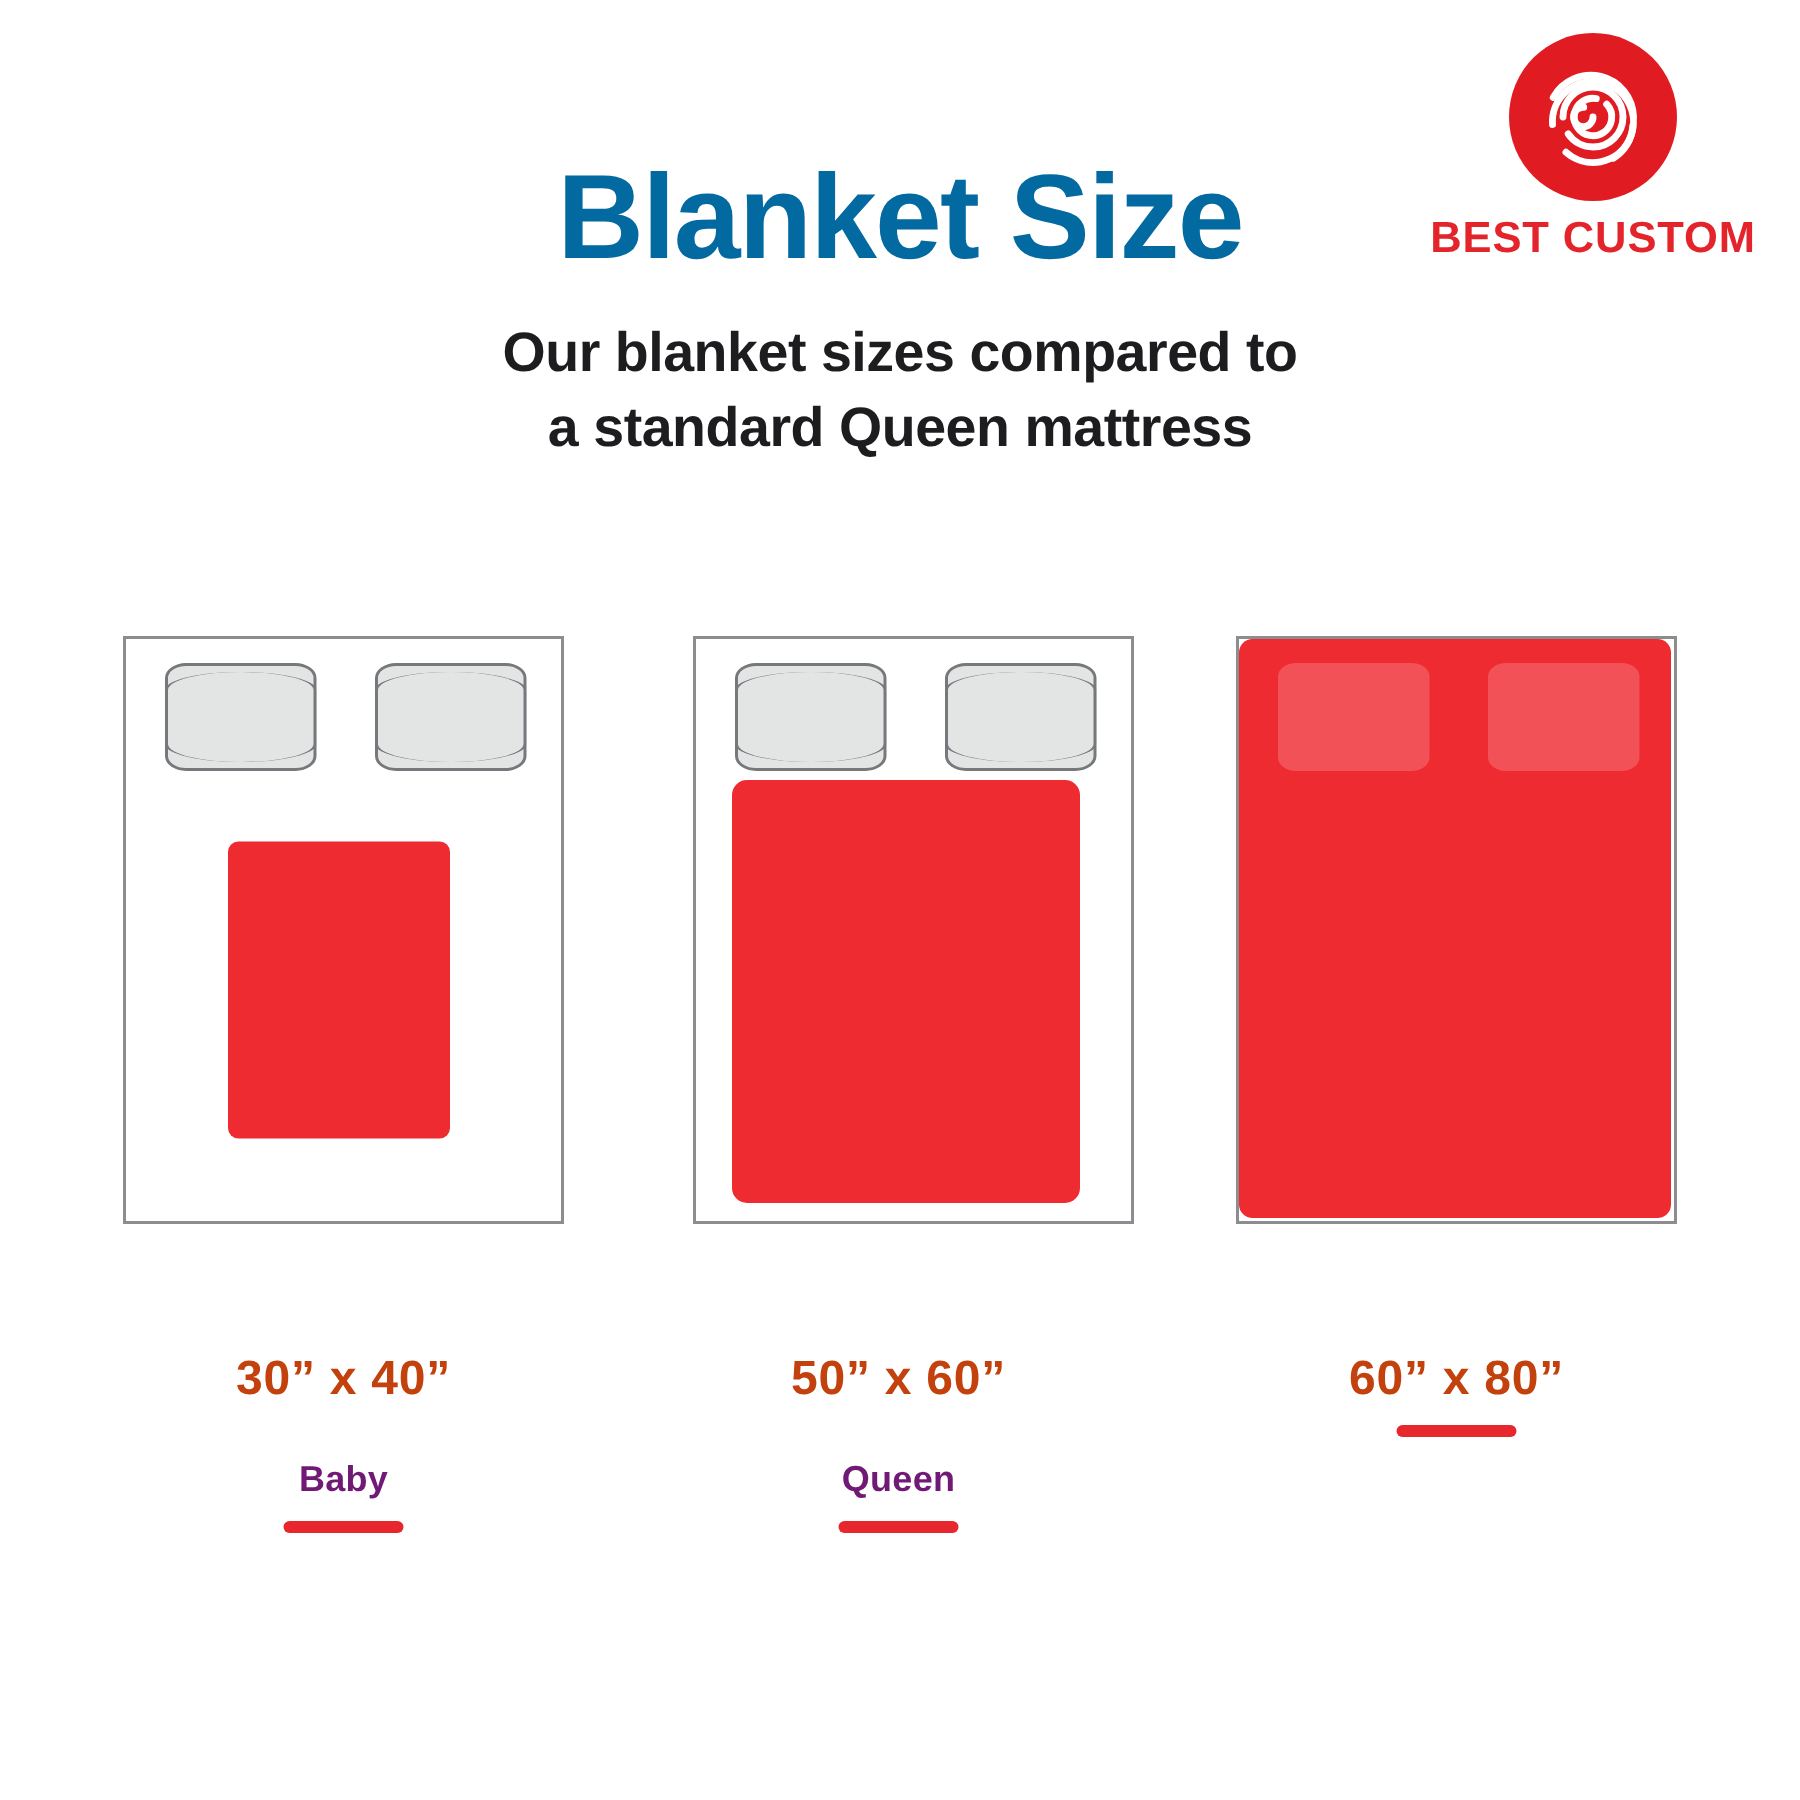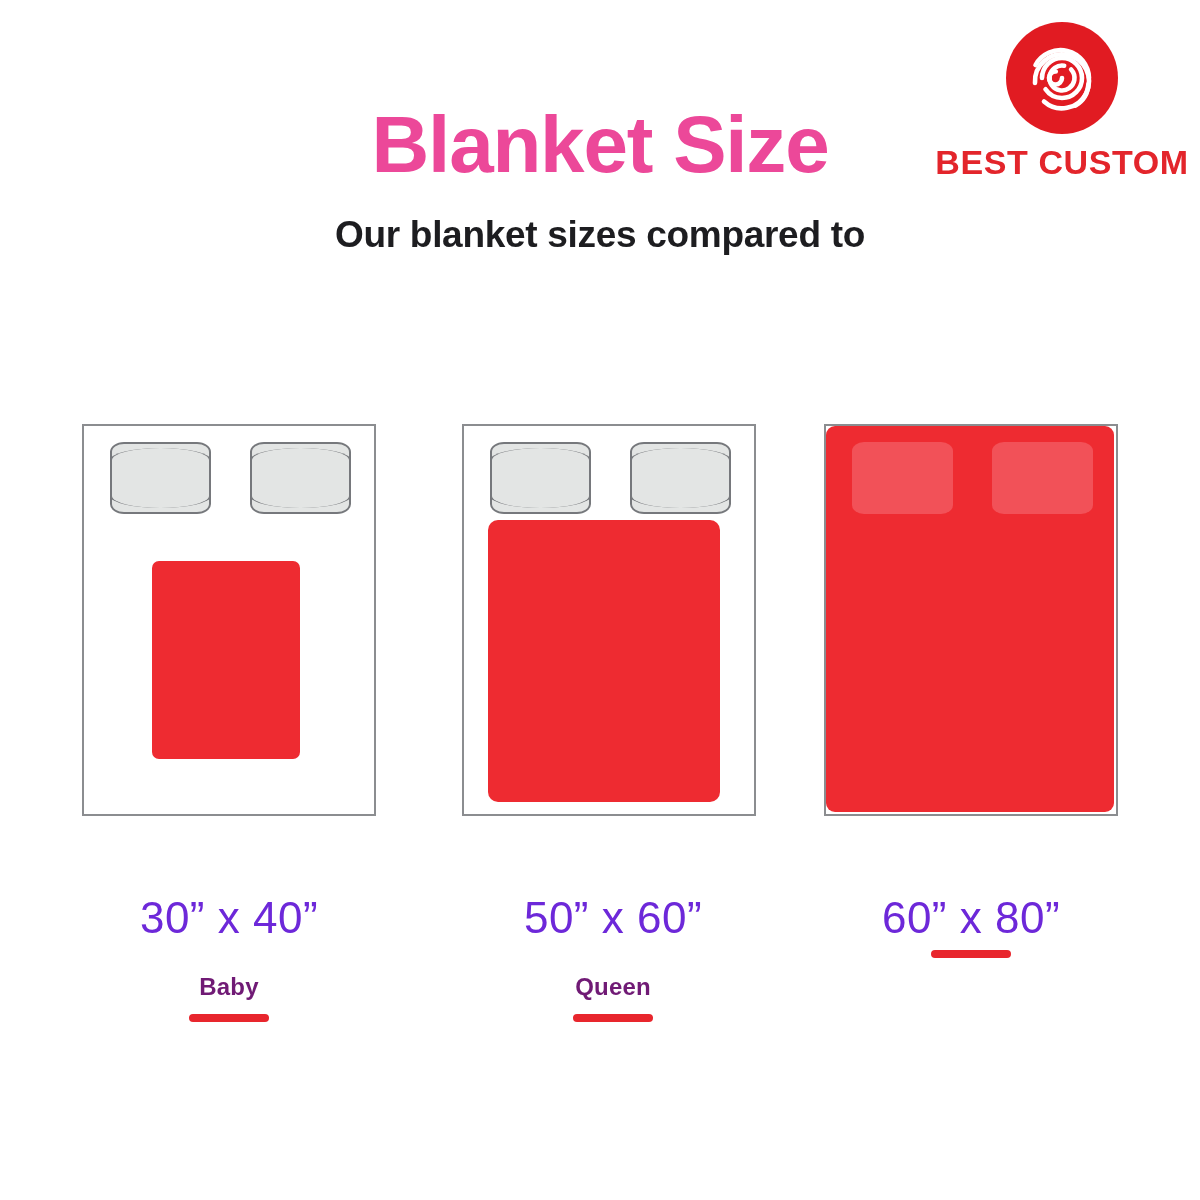--- a/index.html
+++ b/index.html
@@ -29,41 +29,41 @@
   .brand-mark {
     width: 112px;
     height: 112px;
     border-radius: 50%;
     background: #e11b22;
     display: block;
   }
   .brand-mark svg { display: block; }
   .brand-name {
     margin-top: 9px;
-    font-size: 34px;
+    font-size: 29px;
     font-weight: 700;
     letter-spacing: 0.6px;
     color: #e3252b;
     font-family: "Liberation Sans", sans-serif;
     white-space: nowrap;
   }
 
   
   .headings {
     position: absolute;
     top: 102px;
     left: 0;
     width: 1200px;
     text-align: center;
   }
   .page-title {
     font-size: 80px;
     line-height: 86px;
     font-weight: 700;
-    color: #ec4899;
+    color: #0369a1;
     letter-spacing: -1.2px;
     margin: 0;
     font-family: "Liberation Sans", sans-serif;
   }
   .page-subtitle {
     margin: 22px 0 0 0;
     font-size: 37px;
     line-height: 50px;
     font-weight: 700;
     color: #1d1d20;
@@ -149,27 +149,27 @@
     width: 1200px;
     height: 150px;
   }
   .caption {
     position: absolute;
     top: 0;
     width: 294px;
     text-align: center;
   }
   .caption.col-0 { left: 82px; }
-  .caption.col-1 { left: 466px; }
+  .caption.col-1 { left: 452px; }
   .caption.col-2 { left: 824px; text-align: center; }
 
   .caption-dims {
-    font-size: 44px;
-    font-weight: 400;
-    color: #6d28d9;
+    font-size: 32px;
+    font-weight: 700;
+    color: #c2410c;
     letter-spacing: 0.5px;
     line-height: 36px;
     font-family: "Liberation Sans", sans-serif;
   }
   .caption-name {
     margin-top: 38px;
     font-size: 24px;
     font-weight: 700;
     color: #701a75;
     letter-spacing: 0.2px;
@@ -200,20 +200,21 @@
       </g>
     </svg>
   </span>
   <span class="brand-name">BEST CUSTOM</span>
 </div>
 
 <div class="headings">
   <h1 class="page-title">Blanket Size</h1>
   <p class="page-subtitle">
     <span>Our blanket sizes compared to</span><br>
+    <span>a standard Queen mattress</span>
   </p>
 </div>
 
 <div class="beds">
 
   <div class="bed-col col-0">
     <div class="mattress"></div>
     <div class="pillow left"></div>
     <div class="pillow right"></div>
     <div class="blanket" style="left:70px; top:137px; width:148px; height:198px;"></div>

